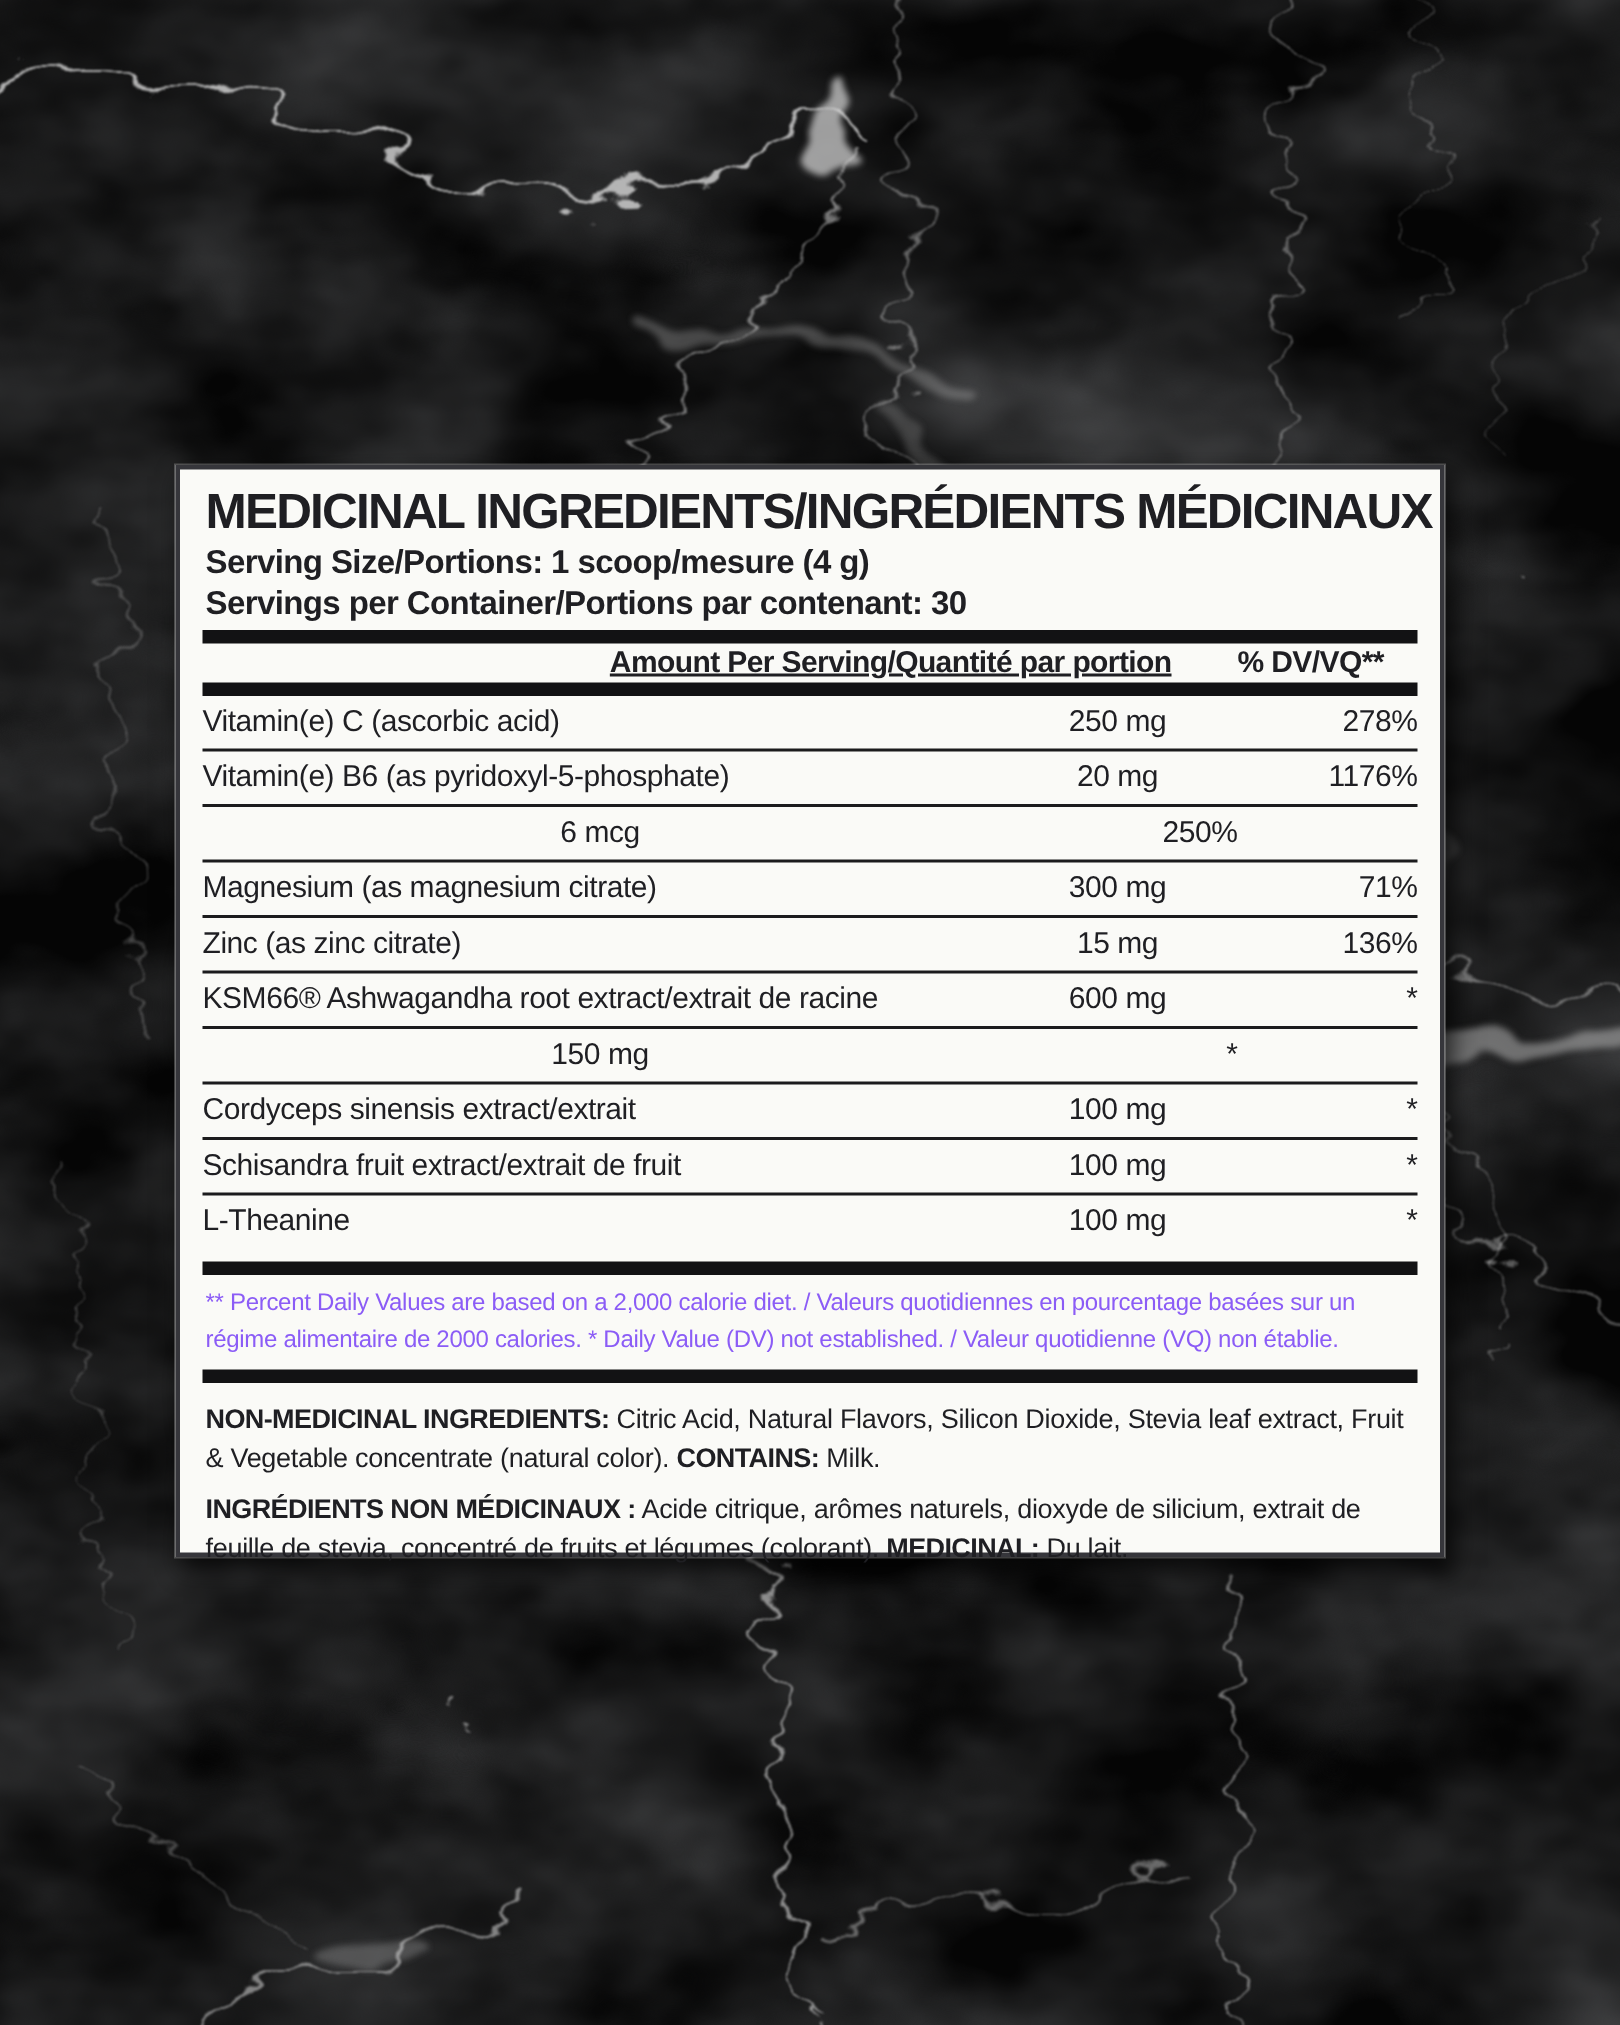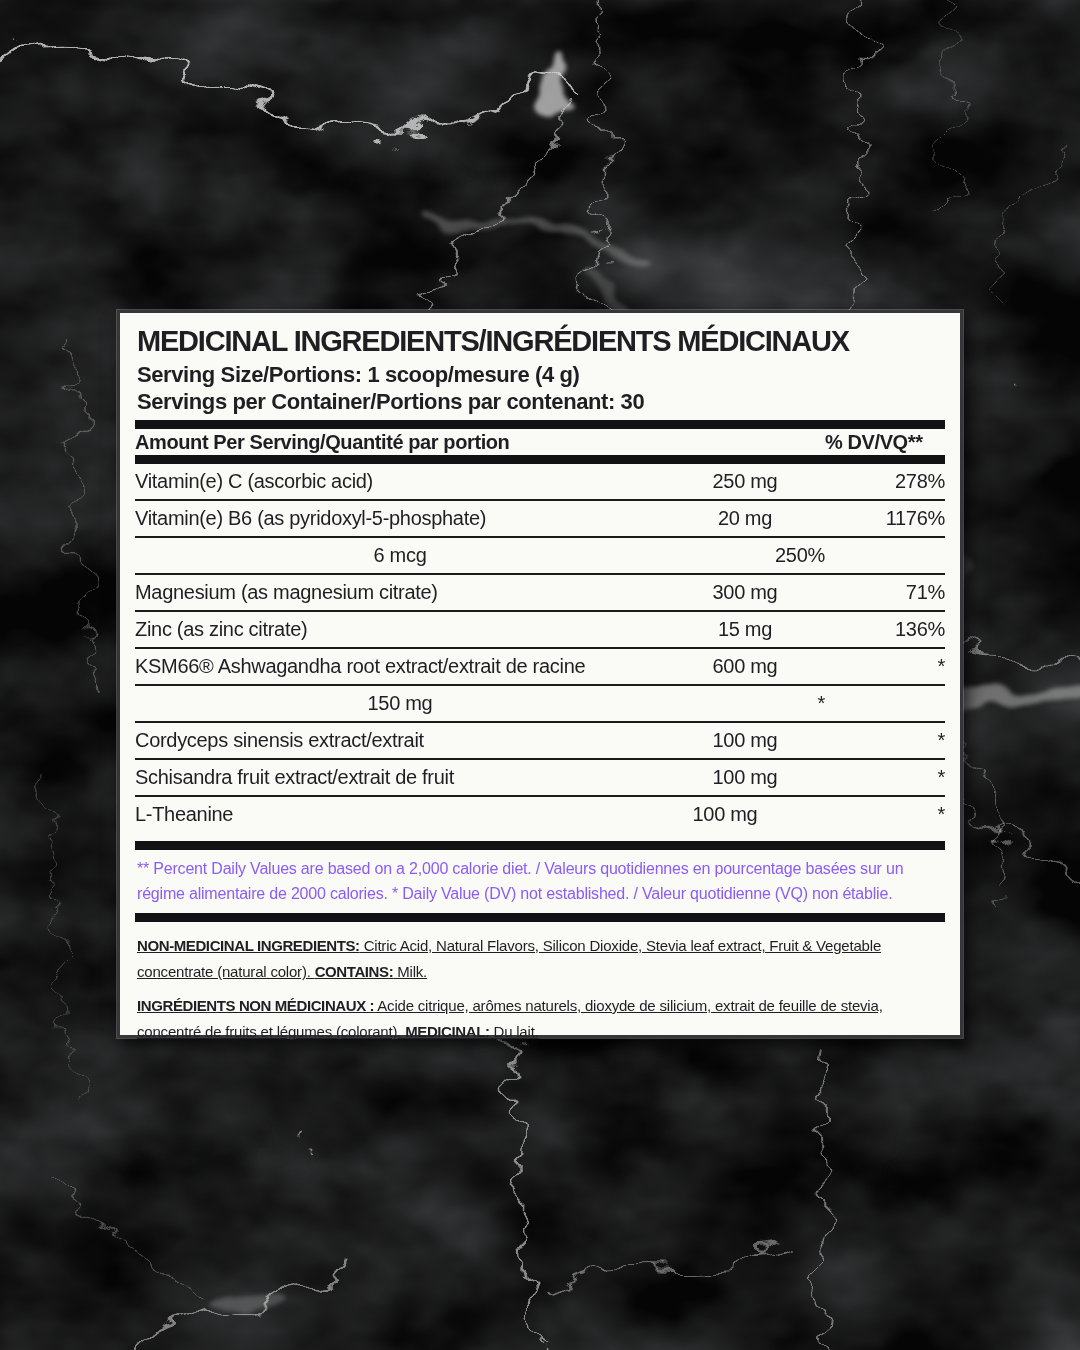--- a/index.html
+++ b/index.html
@@ -15,61 +15,61 @@
     box-sizing:border-box;
     background:#fafaf7;
     border:3px solid #36363b;
     box-shadow: 0 0 0 1px rgba(230,230,230,.25), 5px 7px 16px rgba(0,0,0,.75);
     padding:12px 15px 0 15px;
     color:#1f1f23;
   }
 
   .title {
     margin:0 0 4px 2px;
-    font-size:29px; font-weight:bold; line-height:32px;
+    font-size:33px; font-weight:bold; line-height:32px;
     letter-spacing:-1.2px; white-space:nowrap;
   }
   .serving {
     margin:0 0 0 2px;
     font-size:22px; font-weight:bold; line-height:27px;
     letter-spacing:-0.4px; white-space:nowrap;
   }
 
   .bar { height:9px; background:#121214; }
   .bar-top    { margin-top:5px; }
   .bar-rows   { margin-top:9px; }
   .bar-foot   { margin-top:7px; }
 
   .col-header {
     display:grid; grid-template-columns:1fr 120px;
     font-size:20px; font-weight:bold; line-height:24px; padding:1px 0;
     letter-spacing:-0.4px;
   }
-  .col-header .amt-h { text-align:left; padding-right:44px; }
+  .col-header .amt-h { text-align:right; padding-right:44px;text-decoration:underline; }
   .col-header .dv-h  { }
 
   .row {
     display:grid; grid-template-columns:1fr 160px 120px;
     height:35px; align-items:center;
     font-size:20px; letter-spacing:-0.3px;
     border-bottom:2px solid #1b1b1d;
     white-space:nowrap;
   }
-  .row:last-child { border-bottom:none;gap:20px; }
+  .row:last-child { border-bottom:none; }
   .row .amt { text-align:center; }
   .row .dv  { text-align:right; }
 
   .footnote {
     margin:6px 2px 0 2px;
     font-size:16px; line-height:25px; letter-spacing:-0.2px; color:#8b5cf6;
   }
 
   .nonmed {
     margin:11px 2px 0 2px;
-    font-size:15px; line-height:26px; letter-spacing:-0.2px;text-decoration:underline;
+    font-size:18px; line-height:26px; letter-spacing:-0.2px;
   }
   .nonmed + .nonmed { margin-top:8px; }
   .nonmed b { letter-spacing:-0.4px; }
 </style>
 </head>
 <body>
 
 <svg class="bg" viewBox="0 0 1080 1350" xmlns="http://www.w3.org/2000/svg">
   <defs>
     <filter id="clouds" x="0%" y="0%" width="100%" height="100%">

